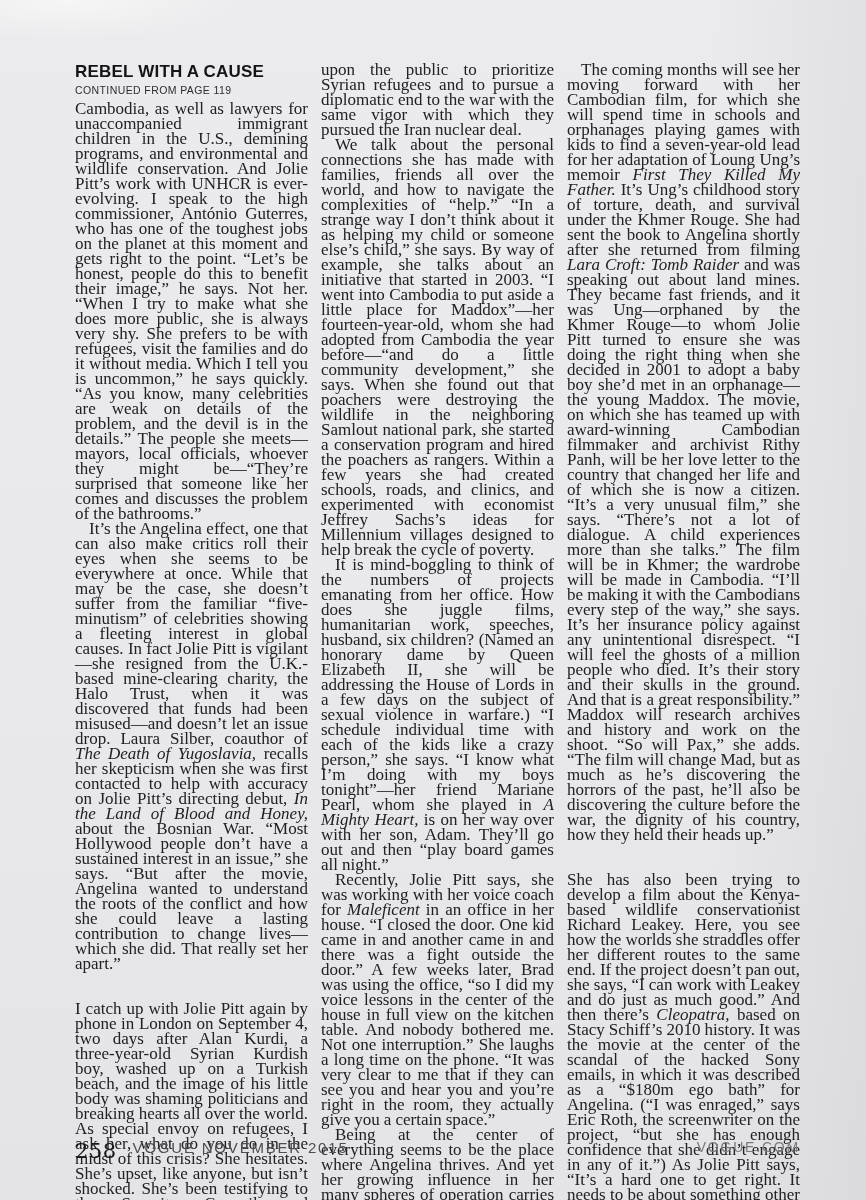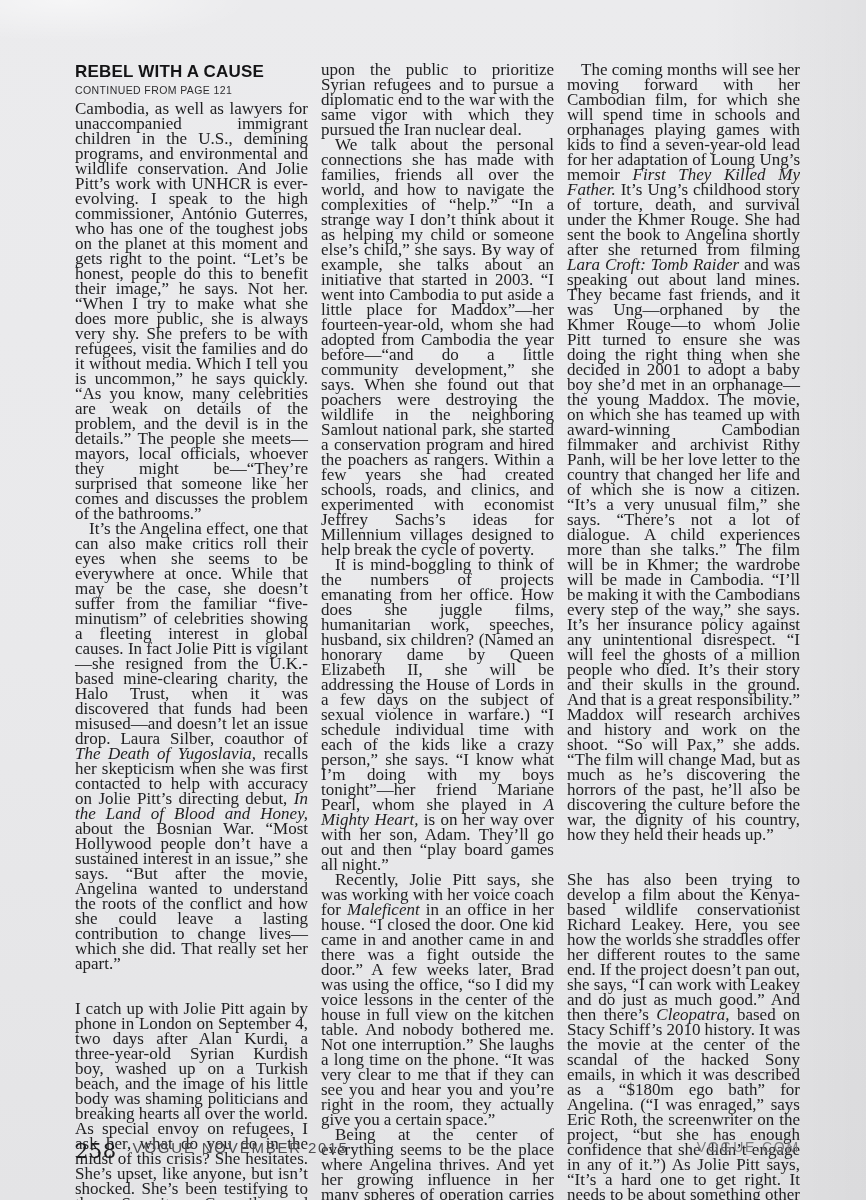--- a/index.html
+++ b/index.html
@@ -92,21 +92,21 @@
   }
   em { font-style: italic; }
 </style>
 </head>
 <body>
 
 <div class="page">
   <div class="content">
     <div class="col">
       <h1 class="title">REBEL WITH A CAUSE</h1>
-      <div class="continued">CONTINUED FROM PAGE 121</div>
+      <div class="continued">CONTINUED FROM PAGE 119</div>
     <p class="para">Cambodia, as well as lawyers for unaccompanied immigrant children in the U.S., demining programs, and environmental and wildlife conservation. And Jolie Pitt’s work with UNHCR is ever-evolving. I speak to the high commissioner, António Guterres, who has one of the toughest jobs on the planet at this moment and gets right to the point. “Let’s be honest, people do this to benefit their image,” he says. Not her. “When I try to make what she does more public, she is always very shy. She prefers to be with refugees, visit the families and do it without media. Which I tell you is uncommon,” he says quickly. “As you know, many celebrities are weak on details of the problem, and the devil is in the details.” The people she meets—mayors, local officials, whoever they might be—“They’re surprised that someone like her comes and discusses the problem of the bathrooms.”</p>
         <p class="para indent">It’s the Angelina effect, one that can also make critics roll their eyes when she seems to be everywhere at once. While that may be the case, she doesn’t suffer from the familiar “five-minutism” of celebrities showing a fleeting interest in global causes. In fact Jolie Pitt is vigilant—she resigned from the U.K.-based mine-clearing charity, the Halo Trust, when it was discovered that funds had been misused—and doesn’t let an issue drop. Laura Silber, coauthor of <em>The Death of Yugoslavia,</em> recalls her skepticism when she was first contacted to help with accuracy on Jolie Pitt’s directing debut, <em>In the Land of Blood and Honey,</em> about the Bosnian War. “Most Hollywood people don’t have a sustained interest in an issue,” she says. “But after the movie, Angelina wanted to understand the roots of the conflict and how she could leave a lasting contribution to change lives—which she did. That really set her apart.”</p>
         <p class="para section-gap">I catch up with Jolie Pitt again by phone in London on September 4, two days after Alan Kurdi, a three-year-old Syrian Kurdish boy, washed up on a Turkish beach, and the image of his little body was shaming politicians and breaking hearts all over the world. As special envoy on refugees, I ask her, what do you do in the midst of this crisis? She hesitates. She’s upset, like anyone, but isn’t shocked. She’s been testifying to the Security Council and advocating for Syrian refugees for the last four years. “Part of my day today is hours of discussion in the office to try and communicate not just concern but coherent ideas,” she says. Three days later, she will publish an Op-Ed coauthored with Arminka Helic—a British member of the House of Lords and former Bosnian refugee—calling</p>
       </div>
     <div class="col">
         <p class="para">upon the public to prioritize Syrian refugees and to pursue a diplomatic end to the war with the same vigor with which they pursued the Iran nuclear deal.</p>
         <p class="para indent">We talk about the personal connections she has made with families, friends all over the world, and how to navigate the complexities of “help.” “In a strange way I don’t think about it as helping my child or someone else’s child,” she says. By way of example, she talks about an initiative that started in 2003. “I went into Cambodia to put aside a little place for Maddox”—her fourteen-year-old, whom she had adopted from Cambodia the year before—“and do a little community development,” she says. When she found out that poachers were destroying the wildlife in the neighboring Samlout national park, she started a conservation program and hired the poachers as rangers. Within a few years she had created schools, roads, and clinics, and experimented with economist Jeffrey Sachs’s ideas for Millennium villages designed to help break the cycle of poverty.</p>
         <p class="para indent">It is mind-boggling to think of the numbers of projects emanating from her office. How does she juggle films, humanitarian work, speeches, husband, six children? (Named an honorary dame by Queen Elizabeth II, she will be addressing the House of Lords in a few days on the subject of sexual violence in warfare.) “I schedule individual time with each of the kids like a crazy person,” she says. “I know what I’m doing with my boys tonight”—her friend Mariane Pearl, whom she played in <em>A Mighty Heart,</em> is on her way over with her son, Adam. They’ll go out and then “play board games all night.”</p>
         <p class="para indent">Recently, Jolie Pitt says, she was working with her voice coach for <em>Maleficent</em> in an office in her house. “I closed the door. One kid came in and another came in and there was a fight outside the door.” A few weeks later, Brad was using the office, “so I did my voice lessons in the center of the house in full view on the kitchen table. And nobody bothered me. Not one interruption.” She laughs a long time on the phone. “It was very clear to me that if they can see you and hear you and you’re right in the room, they actually give you a certain space.”</p>
         <p class="para indent">Being at the center of everything seems to be the place where Angelina thrives. And yet her growing influence in her many spheres of operation carries its own risk of compromising the fiercely independent spirit that got her here. Being the leader of Angelinastan, a place of art and humanitarianism, decadence and generosity, politics and power, requires a certain megalomania, unstoppable ambition, and a need and ability to control the plot. “She’s not easy, but easy is overrated,” observes Mangold. Power is a tricky</p>

